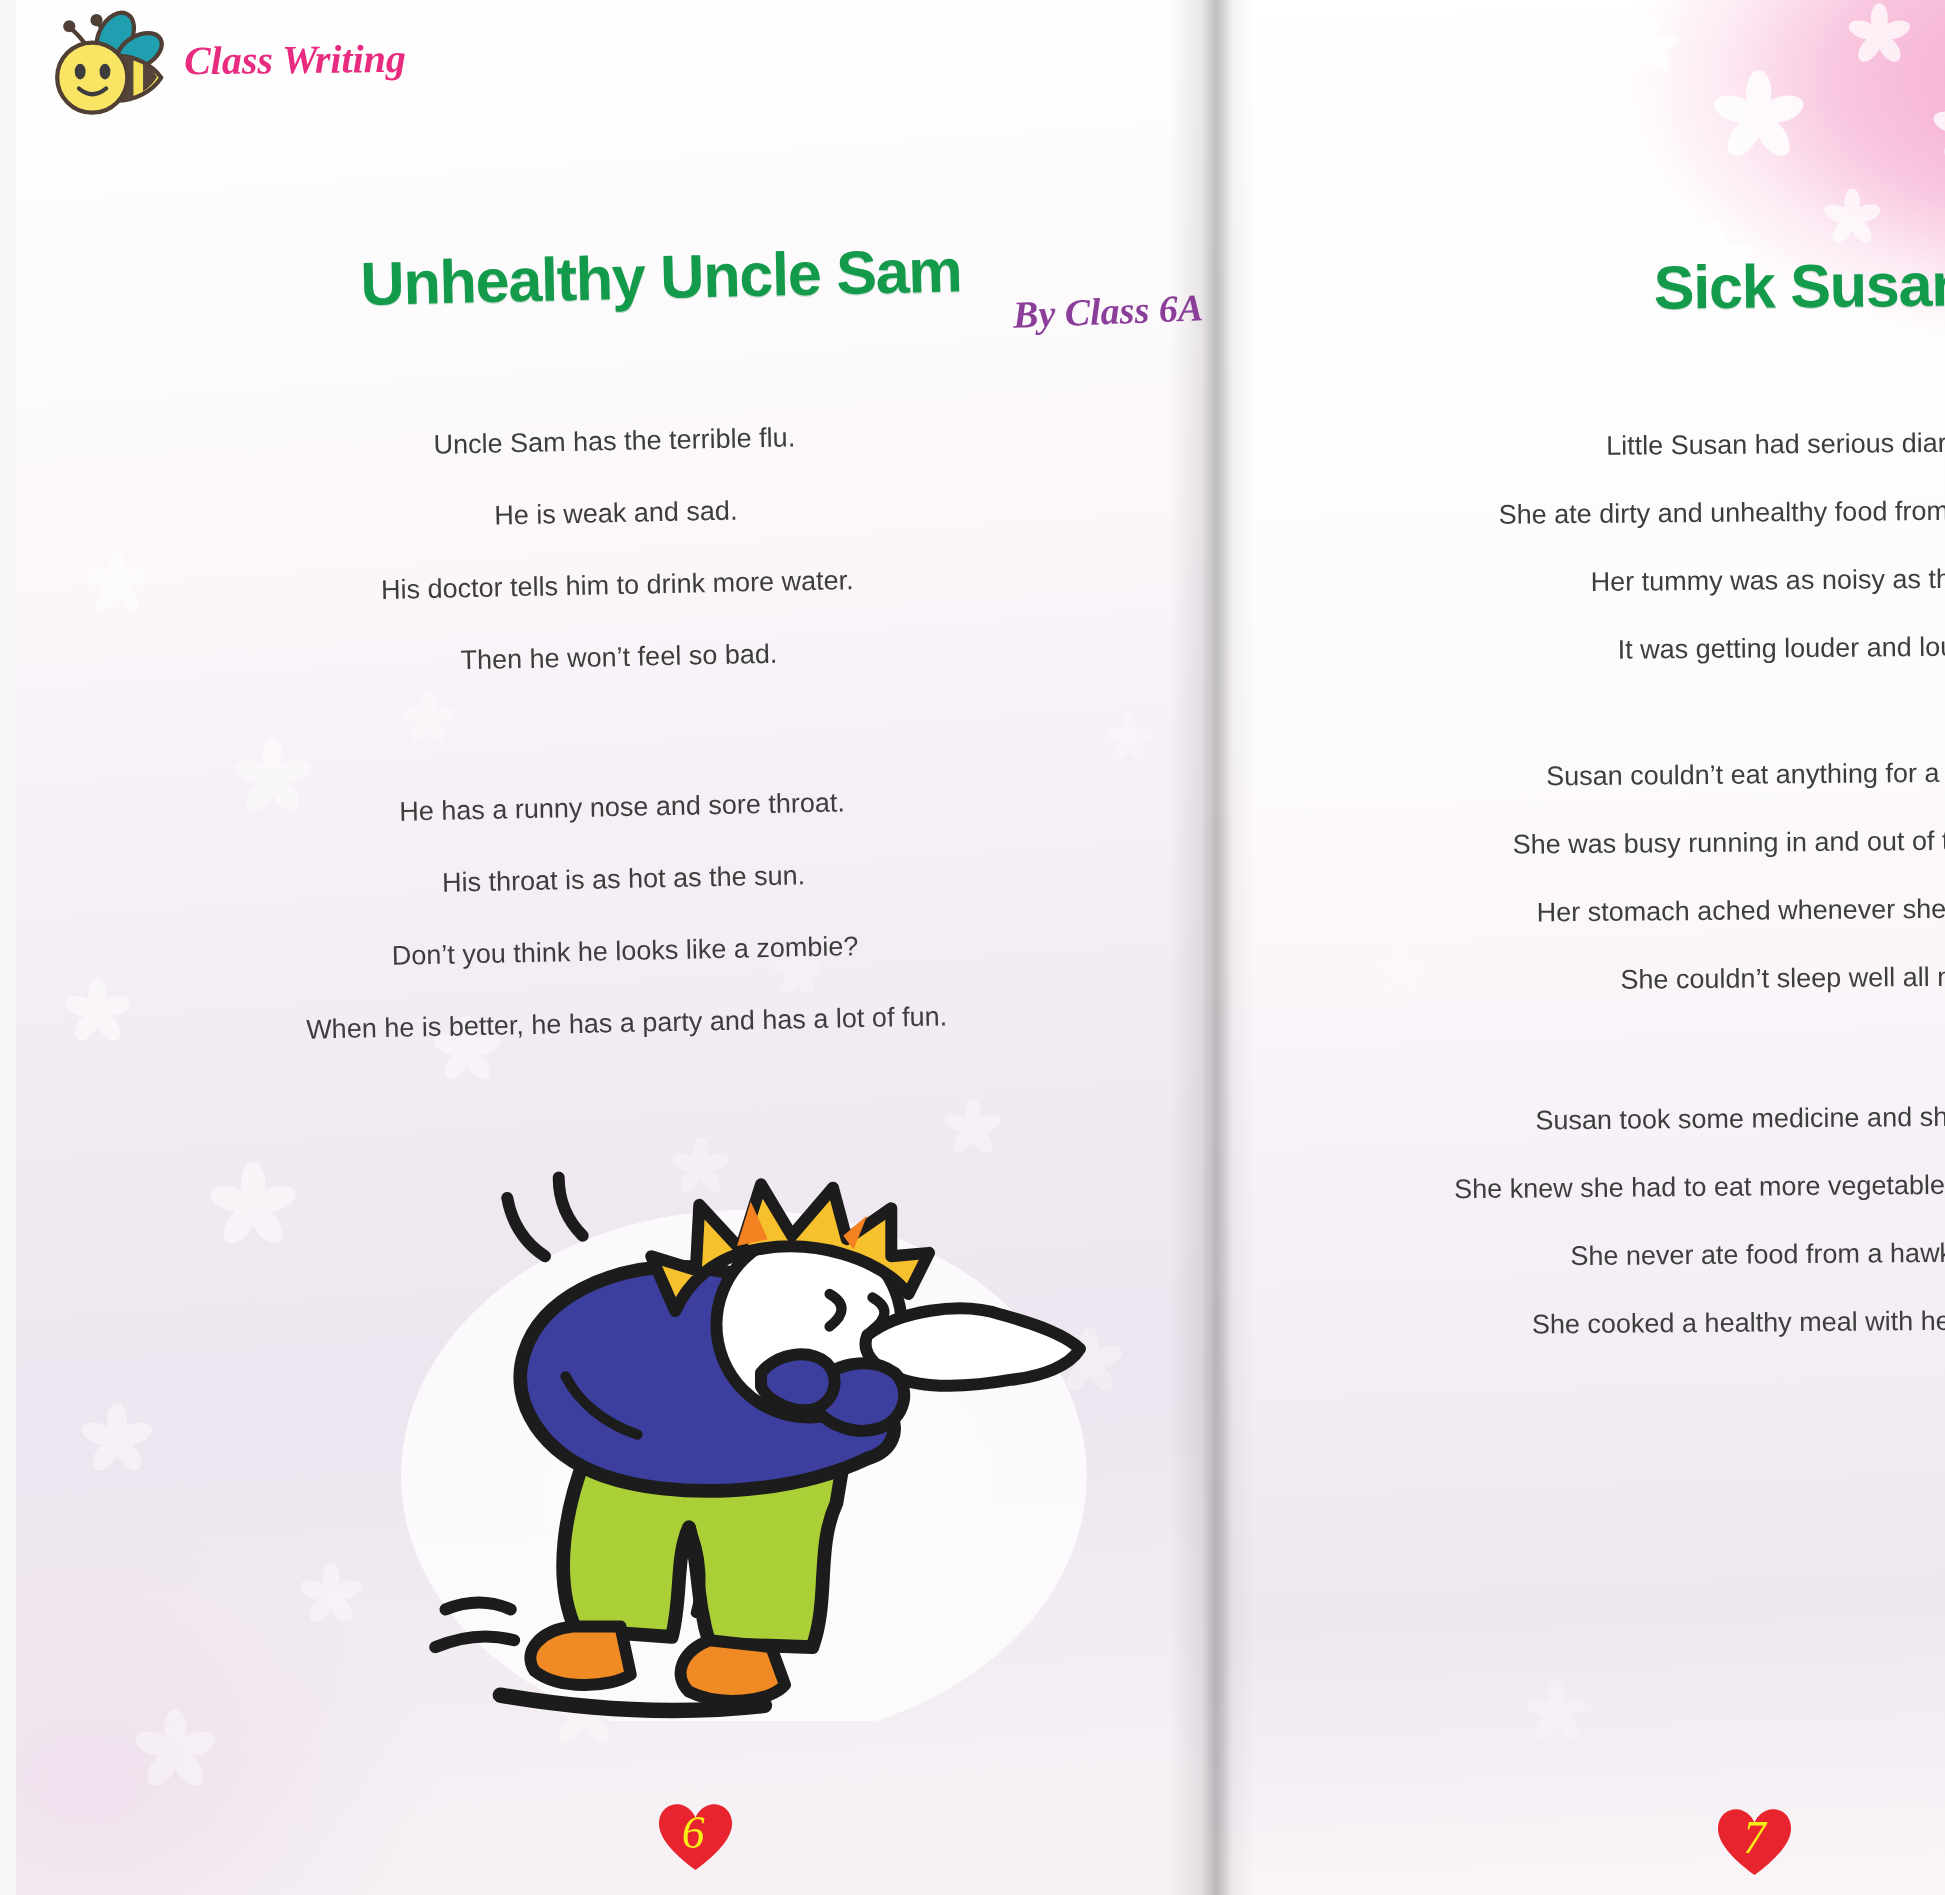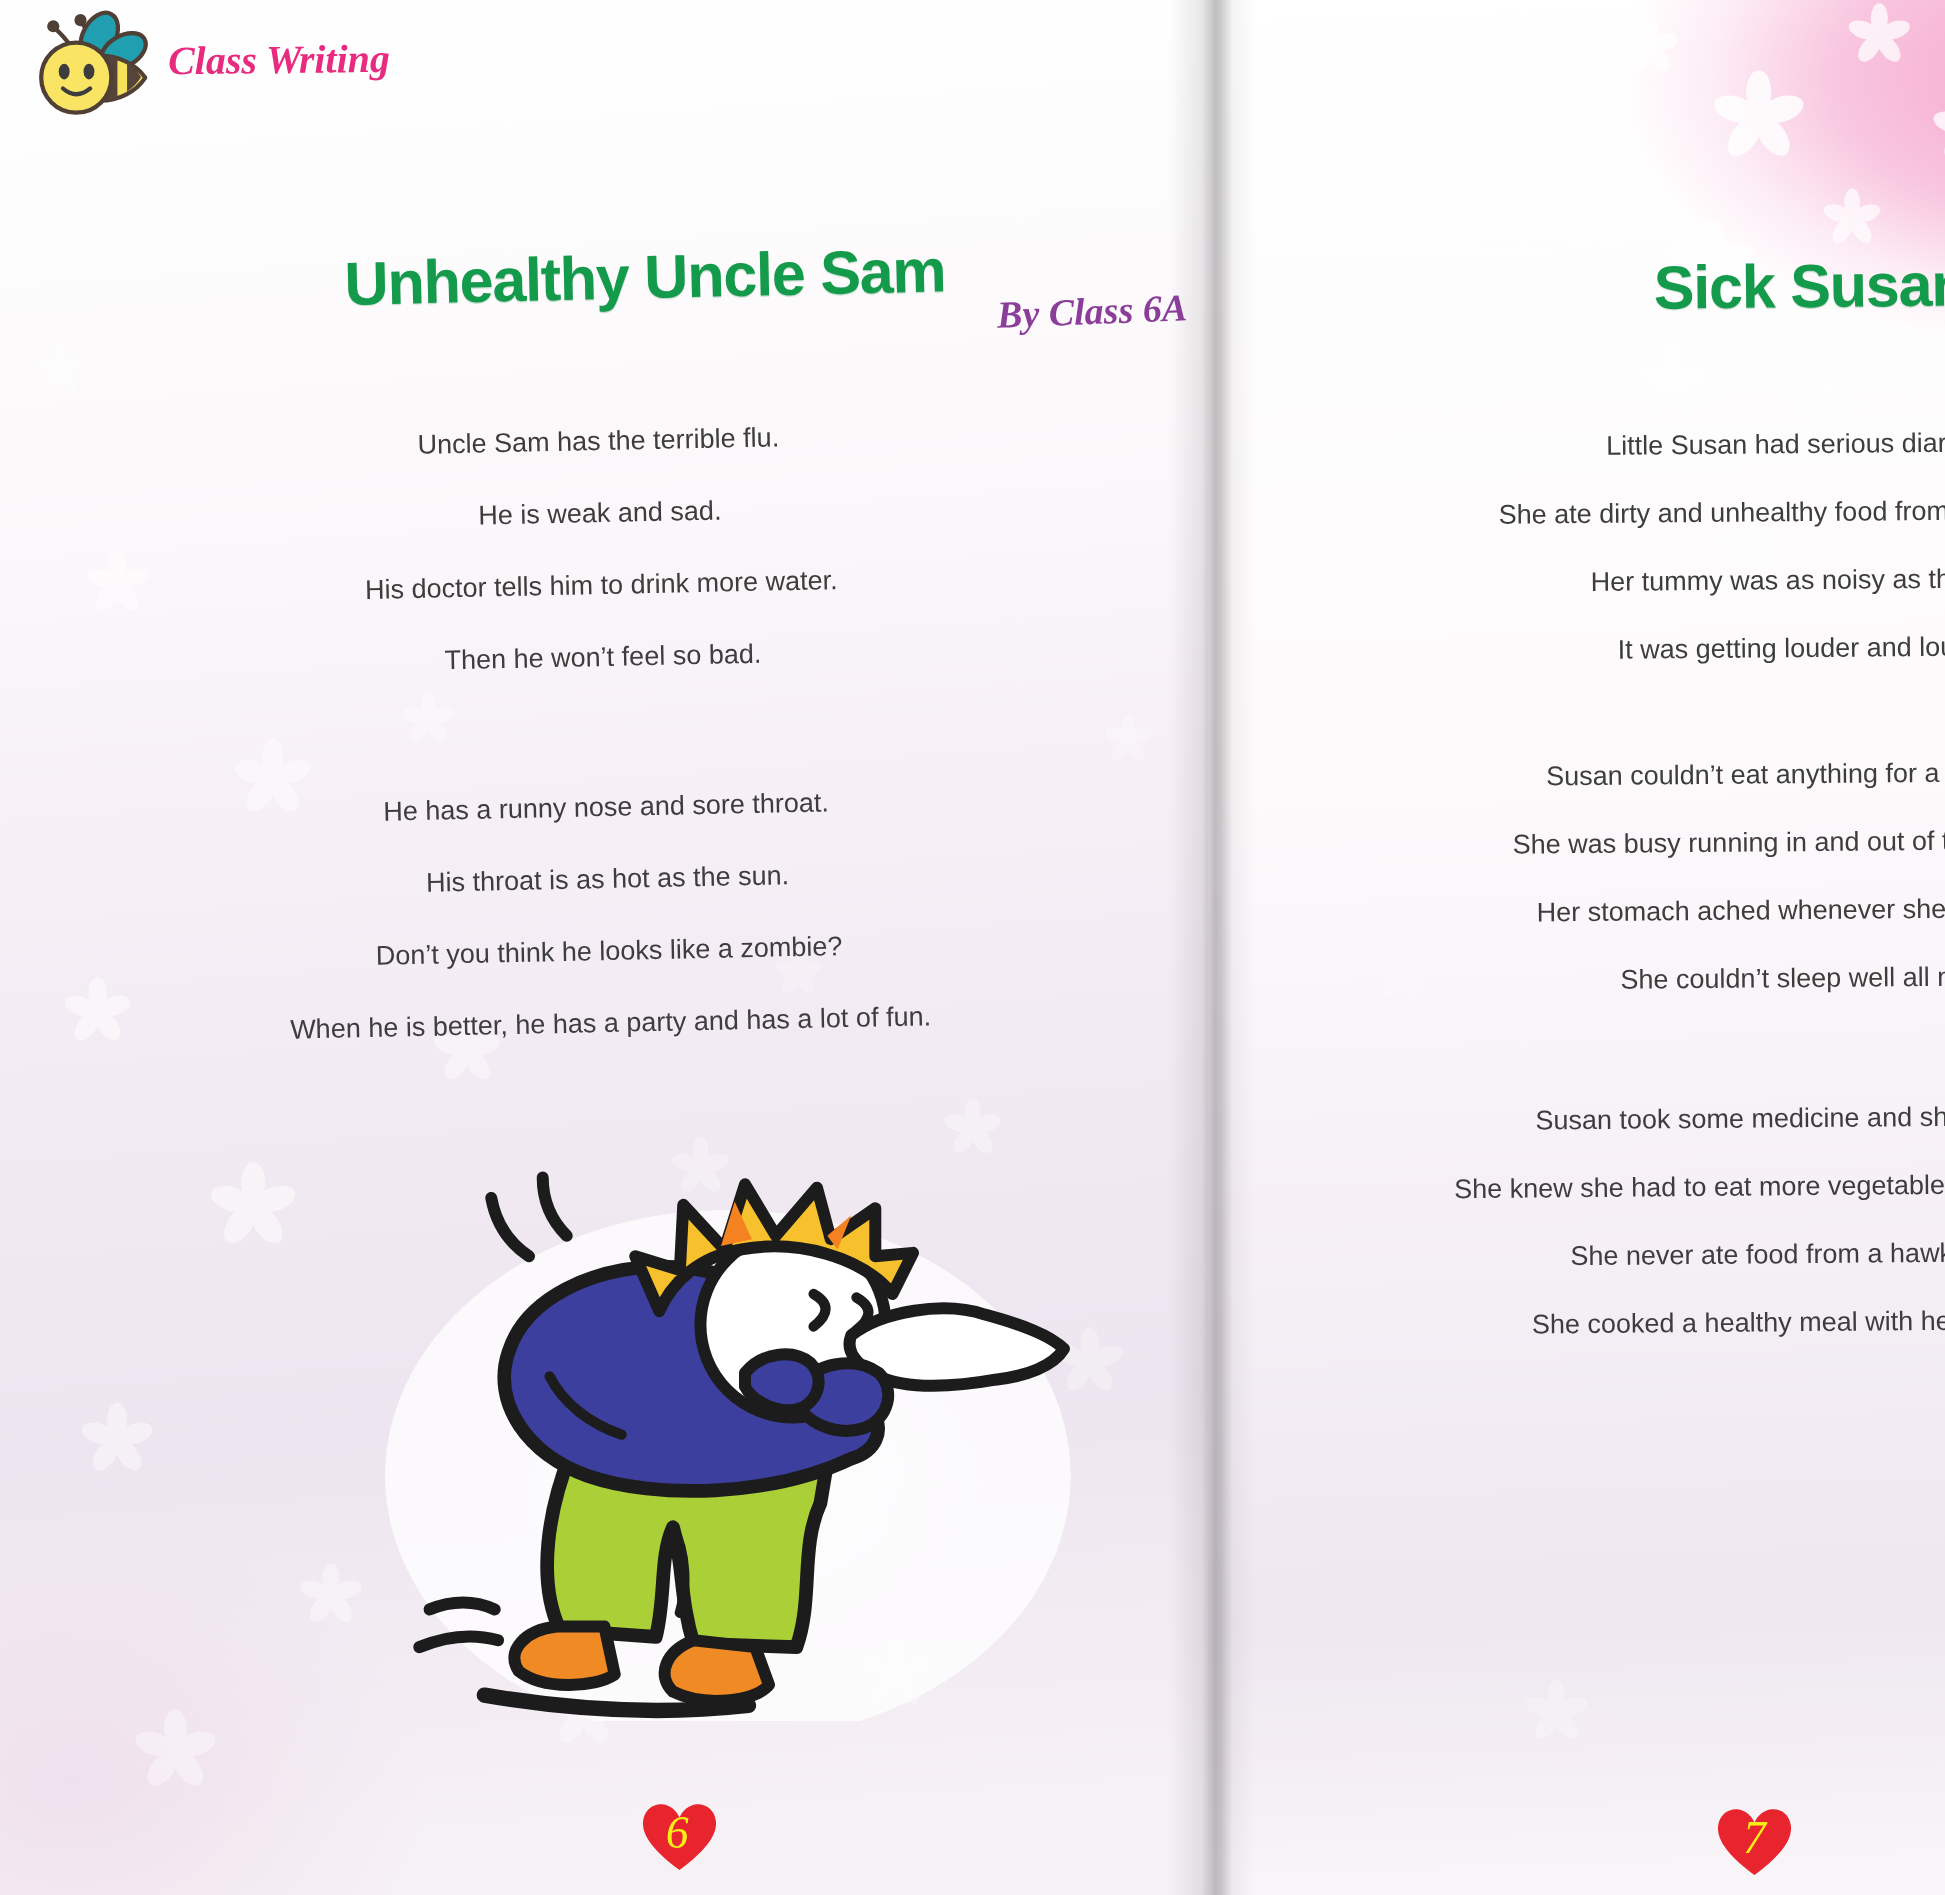--- a/index.html
+++ b/index.html
@@ -1,19 +1,19 @@
 <!DOCTYPE html>
 <html style="font-size:6.2px"><head>
 <meta charset="utf-8">
 <style>
   html,body{margin:0;padding:0;background:#e9e6e8;overflow:hidden;}
   .spread{position:relative;width:2413px;height:1895px;overflow:hidden;
           font-family:"Liberation Sans",sans-serif;background:#faf7f9;}
   .page{position:absolute;top:0;height:100%;}
-  .page-left{left:0;width:1208px;
+  .page-left{left:16px;width:1208px;
     background:
       radial-gradient(ellipse 389px 296px at 62% 77%, rgba(255,255,255,0.92) 0%, rgba(255,255,255,0) 62%),
       radial-gradient(ellipse 506px 370px at 6% 94%, rgba(238,222,236,0.85) 0%, rgba(238,222,236,0) 70%),
       linear-gradient(176deg,#fefefe 6%,#fbf7fa 28%,#f3ecf4 52%,#ede5ef 74%,#f6f1f5 94%);}
   .page-right{left:1208px;width:1205px;
     background:
       radial-gradient(ellipse 584px 350px at 72% 4%, rgba(244,158,200,0.95) 0%, rgba(246,178,212,0.75) 40%, rgba(250,210,230,0.40) 62%, rgba(255,255,255,0) 78%),
       radial-gradient(ellipse 350px 447px at 103% 22%, rgba(243,160,202,0.9) 0%, rgba(247,190,218,0.5) 52%, rgba(255,255,255,0) 76%),
       radial-gradient(ellipse 296px 202px at 92% 42%, rgba(247,196,222,0.5) 0%, rgba(255,255,255,0) 72%),
       linear-gradient(178deg,#ffffff 0%,#fdfafc 40%,#f4eef5 68%,#eee7f0 84%,#f8f4f7 97%);}

